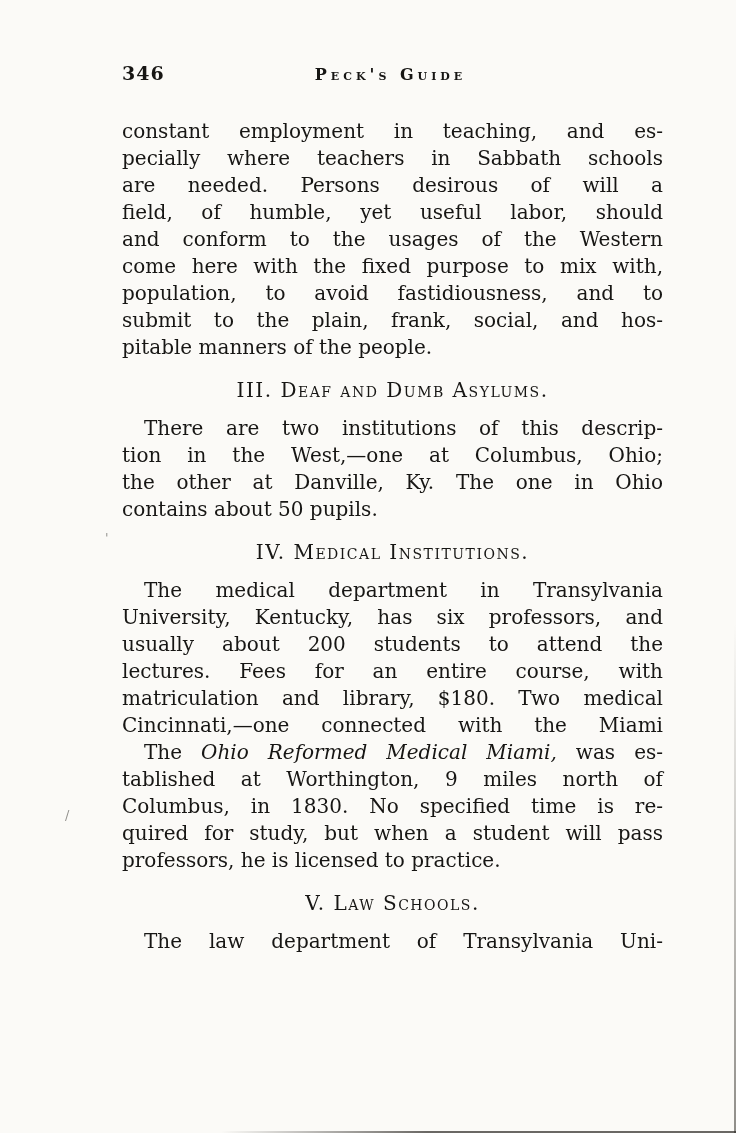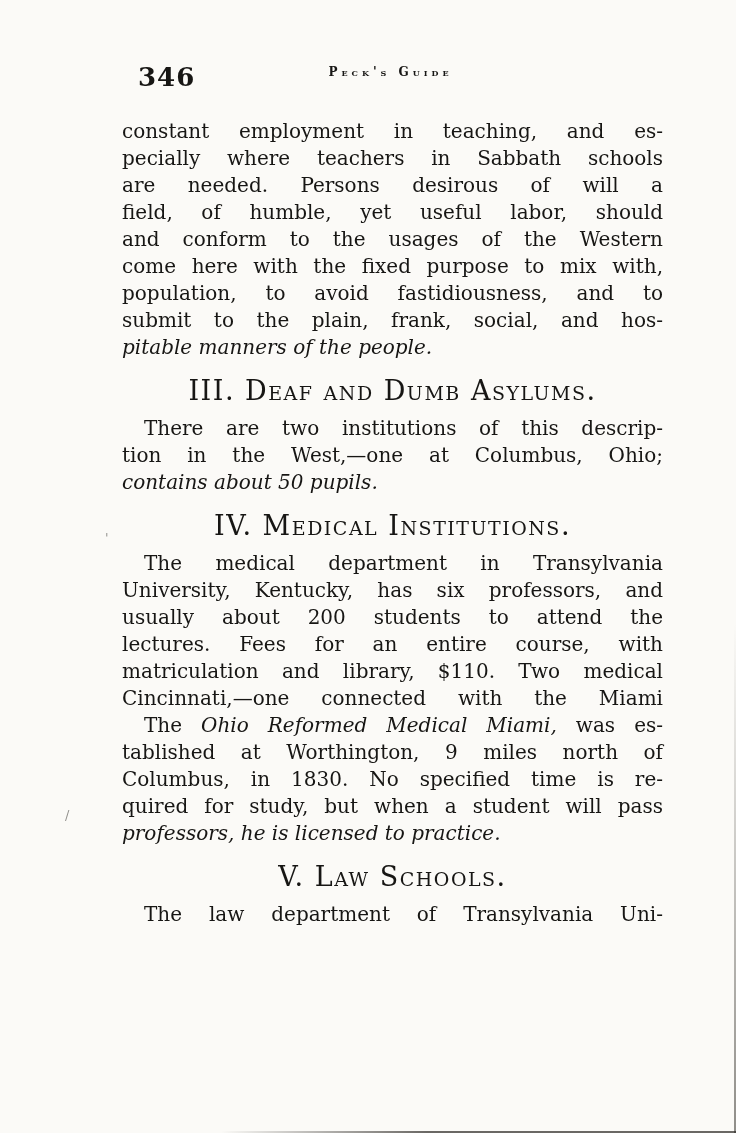--- a/index.html
+++ b/index.html
@@ -17,55 +17,54 @@
     overflow: hidden;
   }
   
   .running-head {
     position: relative;
     margin: 62px 73px 0 122px;
     height: 24px;
   }
   .page-number {
     position: absolute;
-    left: 16px; top: 0;
-    font-size: 26px;
+    left: 0; top: 0;
+    font-size: 19px;
     font-weight: 700;
     letter-spacing: 1px;
   }
   .running-title {
     position: absolute;
     left: 0; right: 4px; top: 3px;
     text-align: center;
-    font-size: 12px;
+    font-size: 16px;
     font-weight: 700;
     font-variant: small-caps;
     letter-spacing: 4px;
   }
   
   .text-block {
     margin: 32px 73px 0 122px;
     font-size: 20px;
     line-height: 27px;
   }
   .para { margin: 0; }
   .line {
     display: block;
     text-align: justify;
     text-align-last: justify;
     text-justify: inter-word;
   }
   .line.last {
     text-align: left;
     text-align-last: left;
-    font-style: italic;
   }
   .line.indent { text-indent: 22px; }
   .section-heading {
-    font-size: 27px;
+    font-size: 20px;
     font-weight: 400;
     font-variant: small-caps;
     text-align: center;
     letter-spacing: 1.5px;
     margin: 16px 0 11px 0;
   }
   i { font-style: italic; }
   
   .artifact {
     position: absolute;
@@ -110,31 +109,32 @@
       <span class="line">population, to avoid fastidiousness, and to</span>
       <span class="line">submit to the plain, frank, social, and hos-</span>
       <span class="line last">pitable manners of the people.</span>
     </p>
 
     <h2 class="section-heading">III. Deaf and Dumb Asylums.</h2>
 
     <p class="para">
       <span class="line indent">There are two institutions of this descrip-</span>
       <span class="line">tion in the West,—one at Columbus, Ohio;</span>
+      <span class="line">the other at Danville, Ky. The one in Ohio</span>
       <span class="line last">contains about 50 pupils.</span>
     </p>
 
     <h2 class="section-heading">IV. Medical Institutions.</h2>
 
     <p class="para">
       <span class="line indent">The medical department in Transylvania</span>
       <span class="line">University, Kentucky, has six professors, and</span>
       <span class="line">usually about 200 students to attend the</span>
       <span class="line">lectures. Fees for an entire course, with</span>
-      <span class="line">matriculation and library, $110. Two medical</span>
+      <span class="line">matriculation and library, $180. Two medical</span>
       <span class="line">Cincinnati,—one connected with the Miami</span>
     </p>
 
     <p class="para">
       <span class="line indent"><span>The </span><i>Ohio Reformed Medical Miami,</i><span> was es-</span></span>
       <span class="line">tablished at Worthington, 9 miles north of</span>
       <span class="line">Columbus, in 1830. No specified time is re-</span>
       <span class="line">quired for study, but when a student will pass</span>
       <span class="line last">professors, he is licensed to practice.</span>
     </p>

